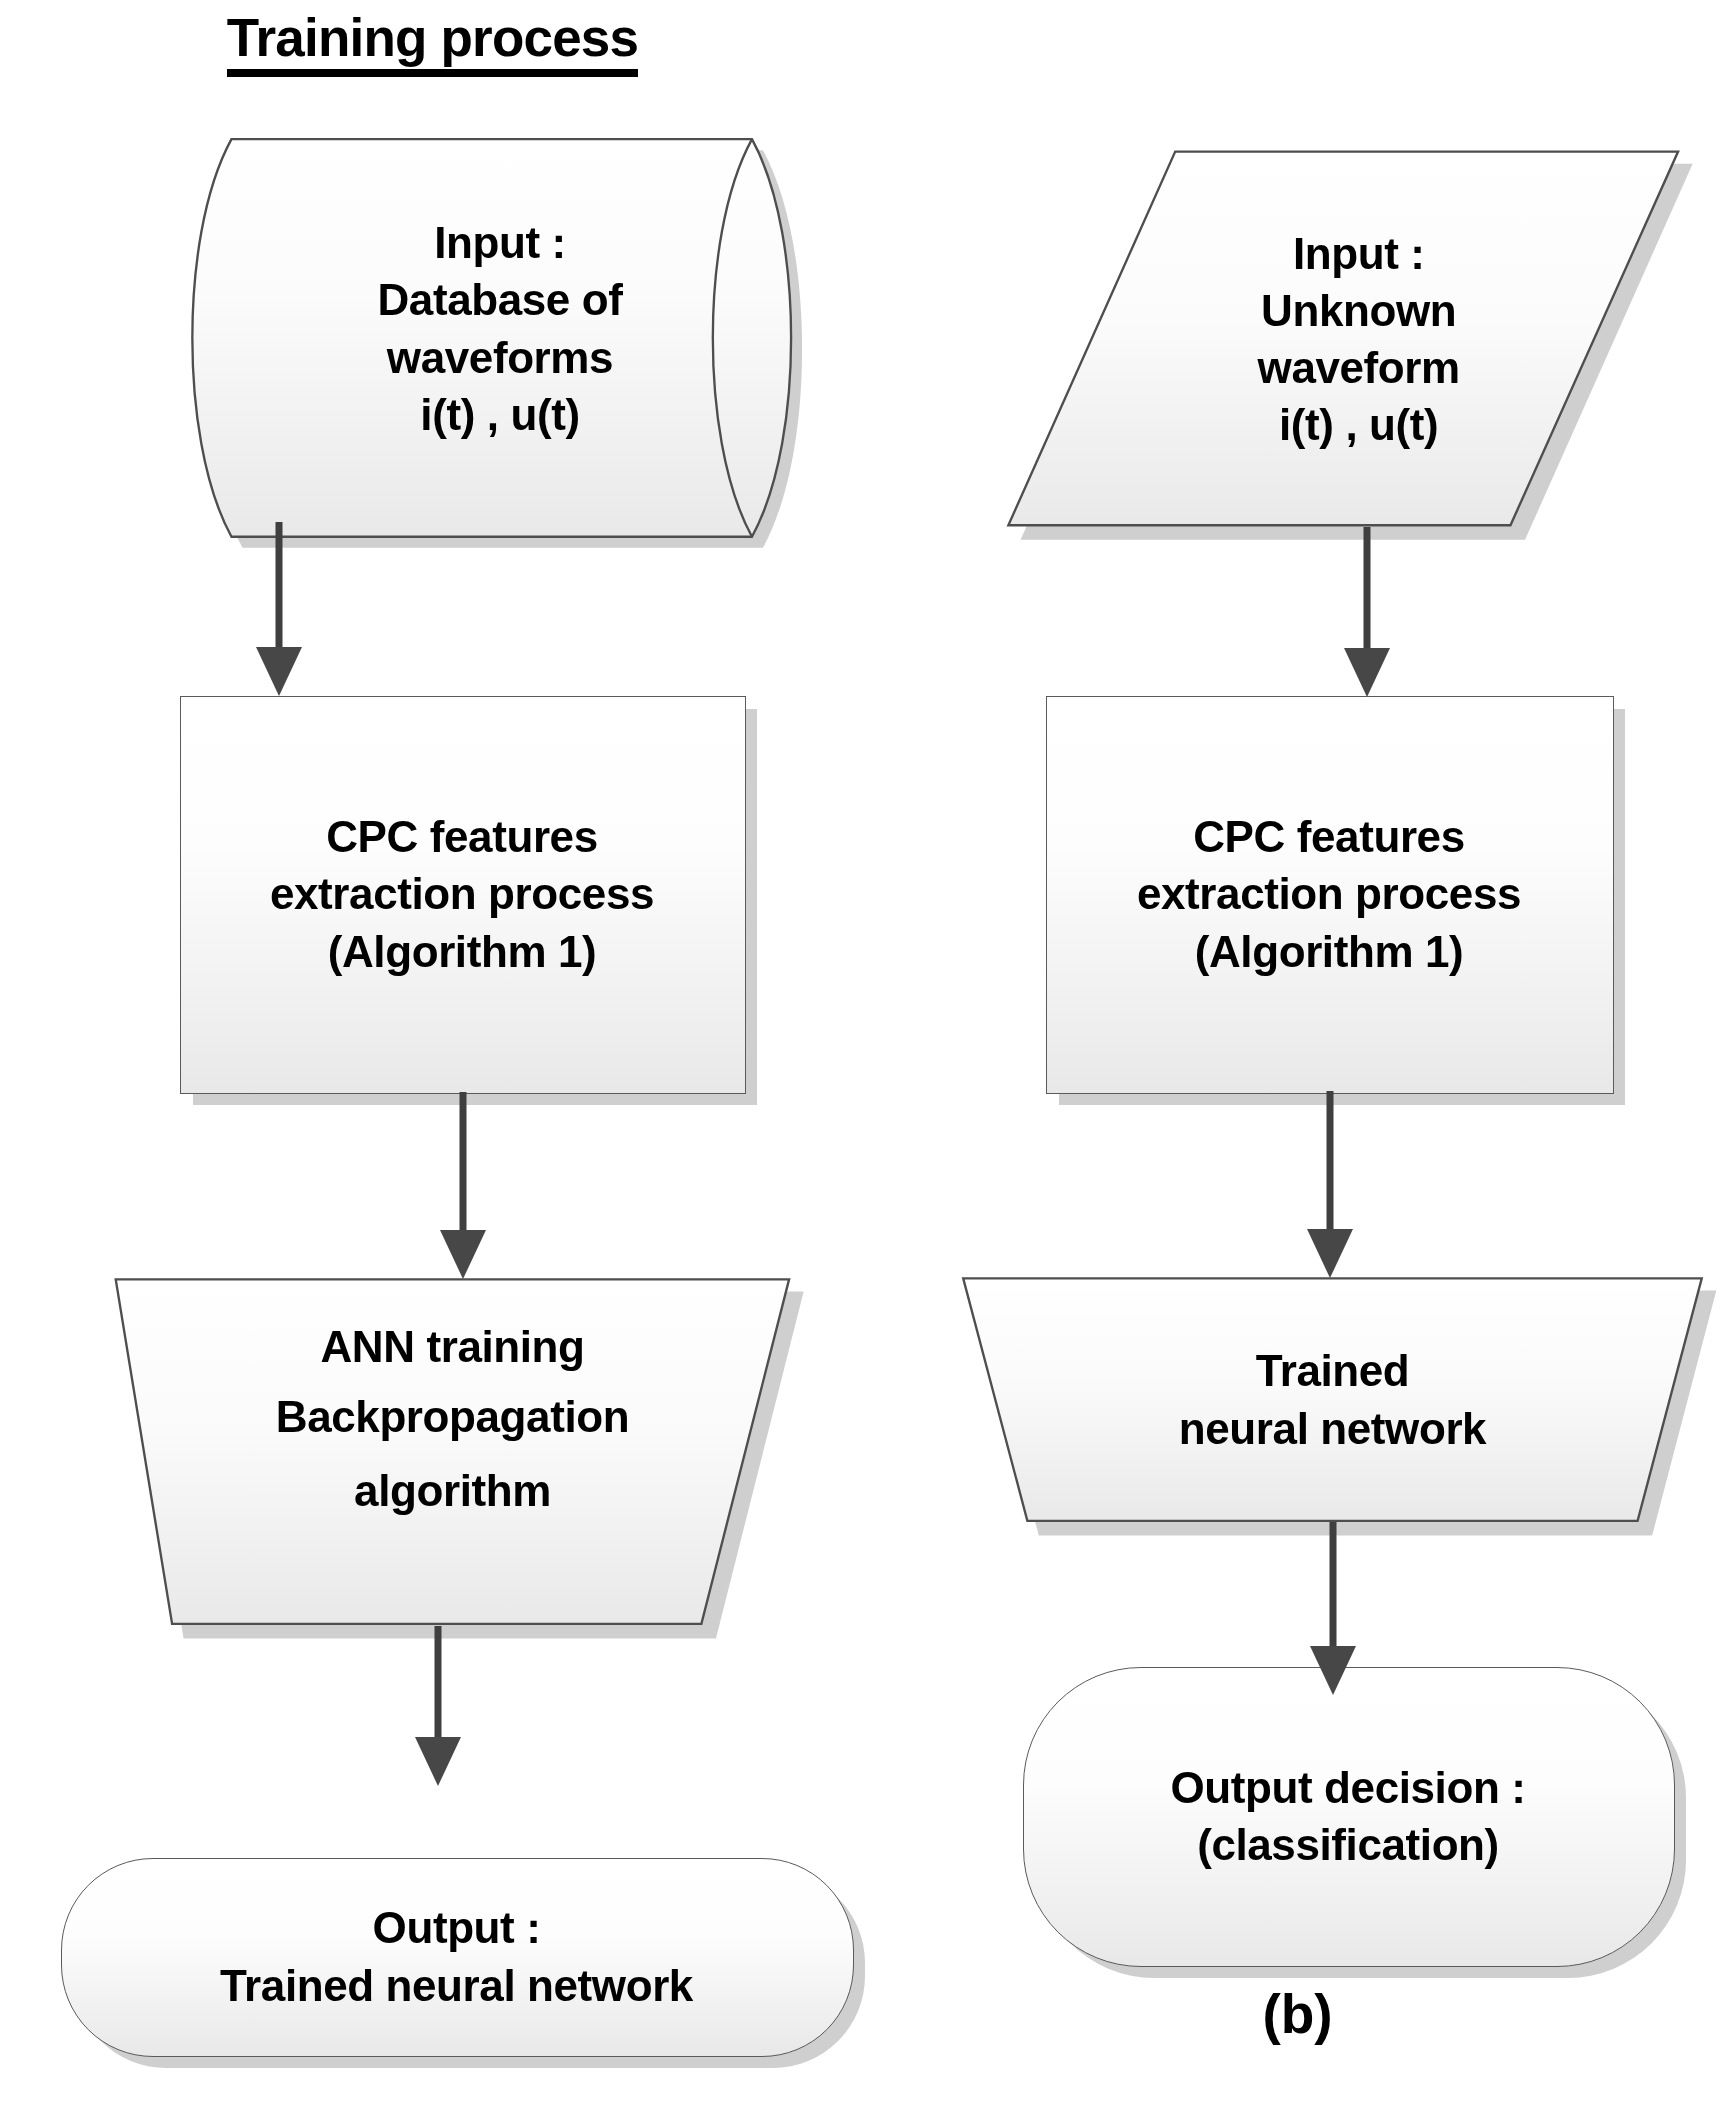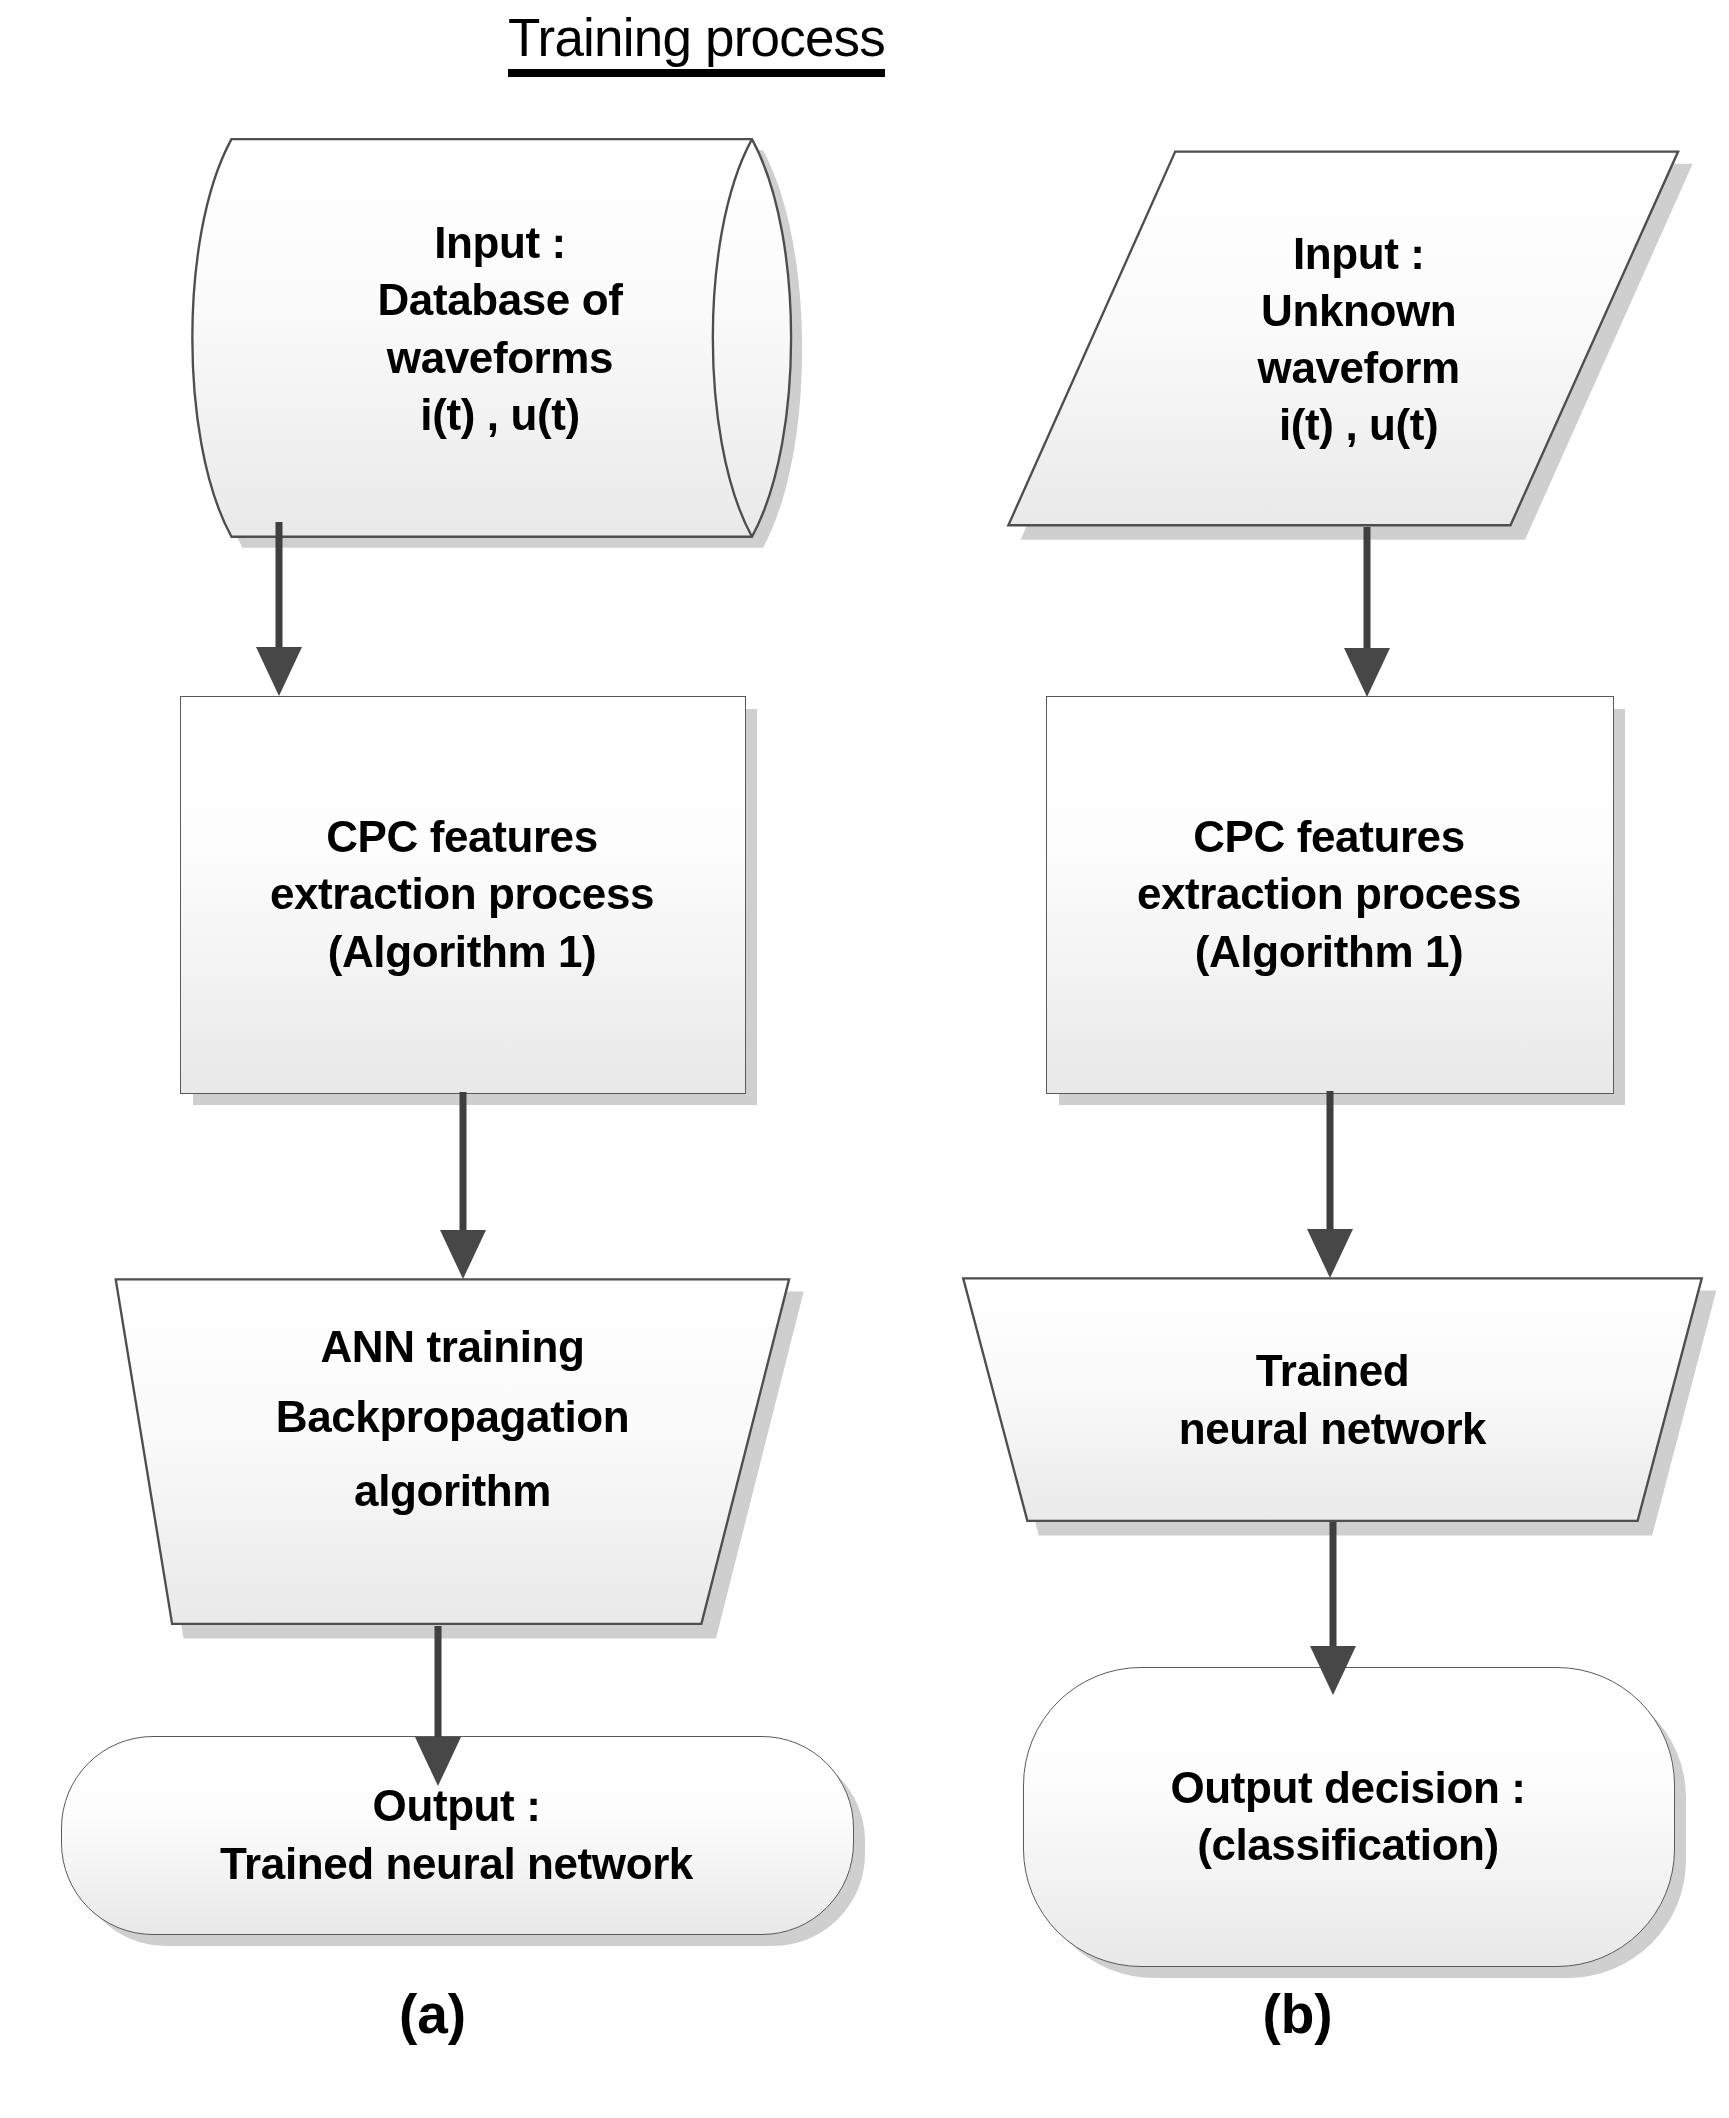--- a/index.html
+++ b/index.html
@@ -2,22 +2,22 @@
 <html style="font-size:12.5px"><head>
 <meta charset="utf-8">
 <style>
   html,body{margin:0;padding:0;background:#ffffff;}
   body{width:1730px;height:2119px;position:relative;overflow:hidden;
        font-family:"Liberation Sans","DejaVu Sans",sans-serif;color:#000;}
   .col{position:absolute;top:0;height:2119px;}
   #col-a{left:0;width:865px;}
   #col-b{left:865px;width:865px;}
 
-  .title{position:absolute;top:9.4px;left:0;width:100%;text-align:right;
-         font-size:53px;font-weight:normal;letter-spacing:-0.8px;line-height:1.1;padding-left:20px;}
+  .title{position:absolute;top:9.4px;left:0;width:100%;text-align:center;
+         font-size:53px;font-weight:bold;letter-spacing:-0.8px;line-height:1.1;}
   .title span{display:inline-block;border-bottom:8.6px solid #000;padding-bottom:1.6px;}
 
   .panel-label{position:absolute;left:0;width:100%;text-align:center;
                font-size:55px;font-weight:bold;top:1982px;}
 
   
   .node{position:absolute;box-sizing:border-box;}
   .node .txt{position:absolute;left:0;top:0;width:100%;height:100%;
              display:flex;flex-direction:column;align-items:center;justify-content:center;
              text-align:right;font-size:44px;font-weight:bold;line-height:1.30;
@@ -127,21 +127,21 @@
       <span class="l thin" style="margin-top:12.5px;">Backpropagation</span>
       <span class="l thin" style="margin-top:17px;">algorithm</span>
     </div>
   </div>
 
   <div class="arrow" style="left:402px;top:1626px;width:71px;height:157px;">
     <div class="stem" style="height:113px;"></div>
     <div class="head" style="top:111px;"></div>
   </div>
 
-  <div class="node" style="left:61px;top:1736px;width:791px;height:197px;">
+  <div class="node" style="left:61px;top:1858px;width:791px;height:197px;">
     <div class="shadow sh-pill" style="left:12.5px;top:12.5px;width:791px;height:197px;"></div>
     <div class="shape fillgrad bord pill"></div>
     <div class="txt">
       <span class="l">Output :</span>
       <span class="l">Trained neural network</span>
     </div>
   </div>
 
   <div class="panel-label">
     <span>(a)</span>

